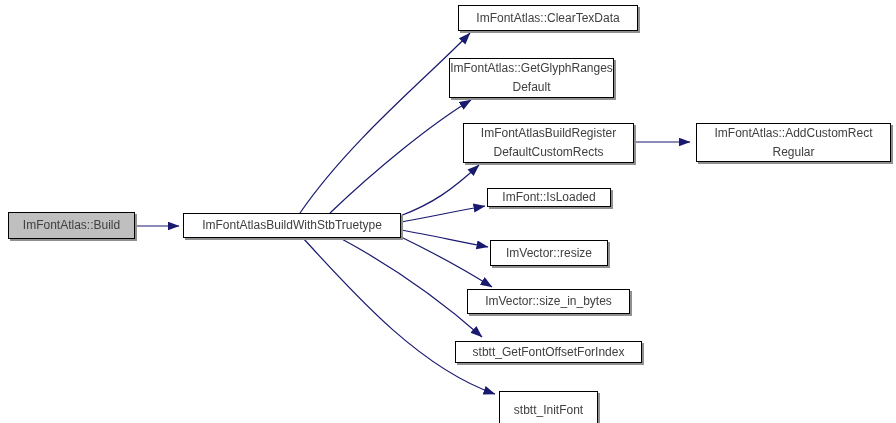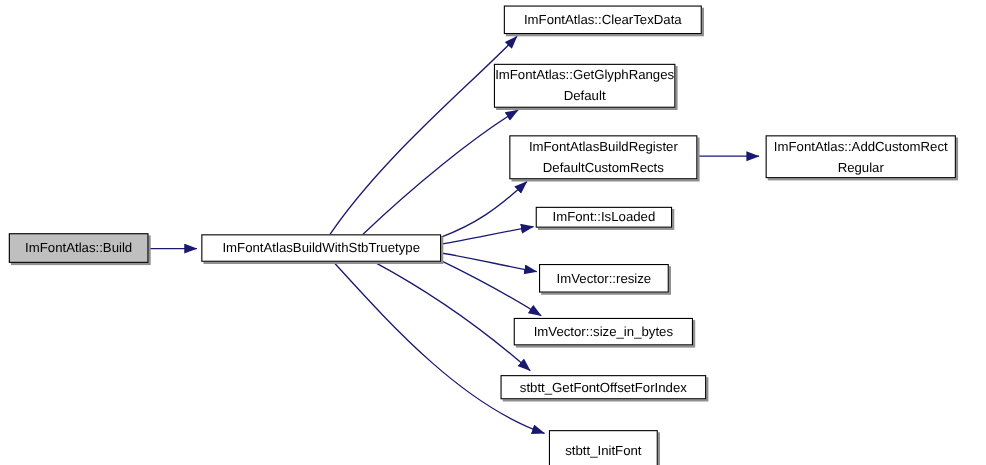--- a/index.html
+++ b/index.html
@@ -31,21 +31,21 @@
     position: absolute;
     box-sizing: border-box;
     display: flex;
     align-items: center;
     justify-content: center;
     text-align: center;
     white-space: pre-line;
     background: var(--node-fill, #ffffff);
     border: 1px solid var(--node-border, #000000);
     box-shadow: 2px 2px 0 0 var(--shadow, #909090);
-    color: #000000;
+    color: #404040;
     font-size: 12px;
     line-height: 19px;
     cursor: pointer;
   }
   .node.highlight {
     background: var(--highlight-fill, #bfbfbf);
     cursor: default;
   }
 </style>
 </head>
@@ -70,21 +70,21 @@
       <path d="M 634 142 L 690 142" class="edge" marker-end="url(#arrow)"></path>
     </svg>
   <div id="node-layer">
       <div class="node highlight" style="left: 8px; top: 212px; width: 127px; height: 27px;">ImFontAtlas::Build</div>
       <div class="node" style="left: 183px; top: 213px; width: 218px; height: 25px;">ImFontAtlasBuildWithStbTruetype</div>
       <div class="node" style="left: 458px; top: 5px; width: 180px; height: 26px;">ImFontAtlas::ClearTexData</div>
       <div class="node" style="left: 449px; top: 58px; width: 165px; height: 40px;">ImFontAtlas::GetGlyphRanges
 Default</div>
       <div class="node" style="left: 463px; top: 123px; width: 171px; height: 40px;">ImFontAtlasBuildRegister
 DefaultCustomRects</div>
-      <div class="node" style="left: 696px; top: 123px; width: 173px; height: 39px;">ImFontAtlas::AddCustomRect
+      <div class="node" style="left: 696px; top: 123px; width: 195px; height: 39px;">ImFontAtlas::AddCustomRect
 Regular</div>
       <div class="node" style="left: 487px; top: 188px; width: 124px; height: 19px;">ImFont::IsLoaded</div>
       <div class="node" style="left: 490px; top: 240px; width: 118px; height: 26px;">ImVector::resize</div>
       <div class="node" style="left: 467px; top: 289px; width: 163px; height: 25px;">ImVector::size_in_bytes</div>
       <div class="node" style="left: 455px; top: 341px; width: 187px; height: 22px;">stbtt_GetFontOffsetForIndex</div>
       <div class="node" style="left: 499px; top: 391px; width: 99px; height: 38px;">stbtt_InitFont</div>
     </div>
 </div>
 
 </body></html>

